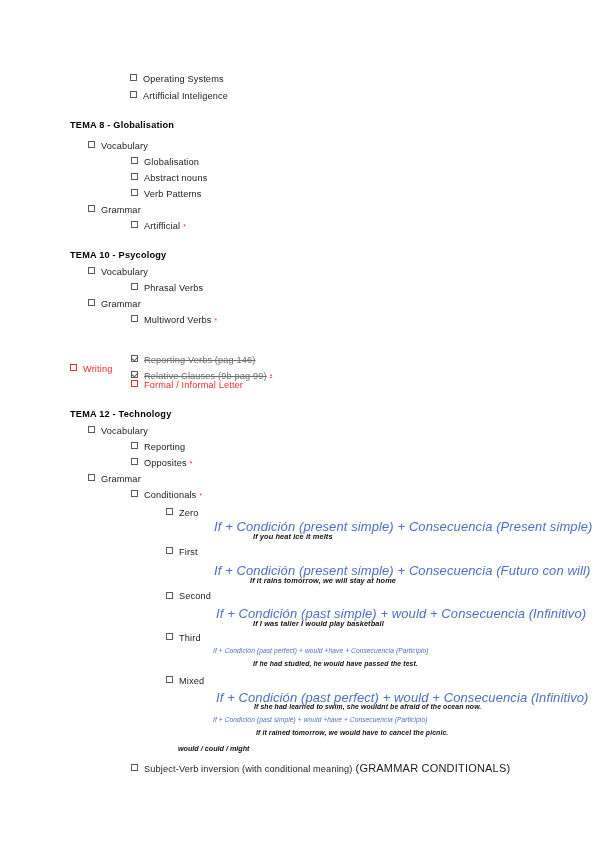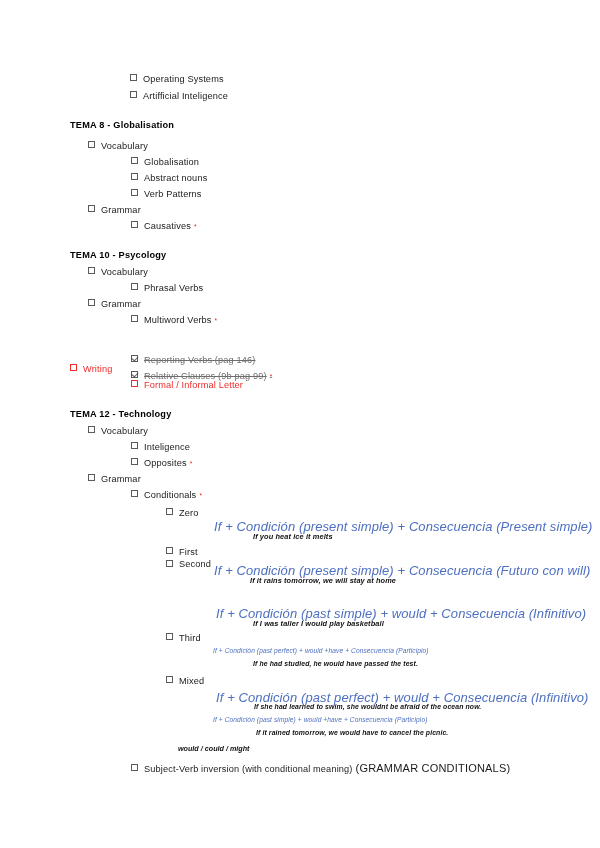--- a/index.html
+++ b/index.html
@@ -163,21 +163,21 @@
     <span class="cb"></span>
     <span class="lbl">Verb Patterns</span>
   </div>
 
   <div class="row" style="left:88px; top:206px;">
     <span class="cb"></span>
     <span class="lbl">Grammar</span>
   </div>
   <div class="row" style="left:131px; top:222px;">
     <span class="cb"></span>
-    <span class="lbl">Causatives</span>
+    <span class="lbl">Artifficial</span>
     <span class="star">*</span>
   </div>
 
   <div class="row" style="left:70px; top:251px;">
     <span class="heading">TEMA 10 - Psycology</span>
   </div>
 
   <div class="row" style="left:88px; top:268px;">
     <span class="cb"></span>
     <span class="lbl">Vocabulary</span>
@@ -218,21 +218,21 @@
   <div class="row" style="left:70px; top:410px;">
     <span class="heading">TEMA 12 - Technology</span>
   </div>
 
   <div class="row" style="left:88px; top:427px;">
     <span class="cb"></span>
     <span class="lbl">Vocabulary</span>
   </div>
   <div class="row" style="left:131px; top:443px;">
     <span class="cb"></span>
-    <span class="lbl">Inteligence</span>
+    <span class="lbl">Reporting</span>
   </div>
   <div class="row" style="left:131px; top:459px;">
     <span class="cb"></span>
     <span class="lbl">Opposites</span>
     <span class="star">*</span>
   </div>
 
   <div class="row" style="left:88px; top:475px;">
     <span class="cb"></span>
     <span class="lbl">Grammar</span>
@@ -250,21 +250,21 @@
   <div class="formula" style="left:214px; top:520px;">If + Condición (present simple) + Consecuencia (Present simple)</div>
   <div class="example" style="left:253px; top:533px;">If you heat ice it melts</div>
 
   <div class="row" style="left:166px; top:548px;">
     <span class="cb"></span>
     <span class="lbl">First</span>
   </div>
   <div class="formula" style="left:214px; top:564px;">If + Condición (present simple) + Consecuencia (Futuro con will)</div>
   <div class="example" style="left:250px; top:577px;">If it rains tomorrow, we will stay at home</div>
 
-  <div class="row" style="left:166px; top:560px;align-items:center;">
+  <div class="row" style="left:166px; top:592px;align-items:center;">
     <span class="cb"></span>
     <span class="lbl">Second</span>
   </div>
   <div class="formula" style="left:216px; top:607px;">If + Condición (past simple) + would + Consecuencia (Infinitivo)</div>
   <div class="example" style="left:253px; top:620px;">If I was taller I would play basketball</div>
 
   <div class="row" style="left:166px; top:634px;">
     <span class="cb"></span>
     <span class="lbl">Third</span>
   </div>

